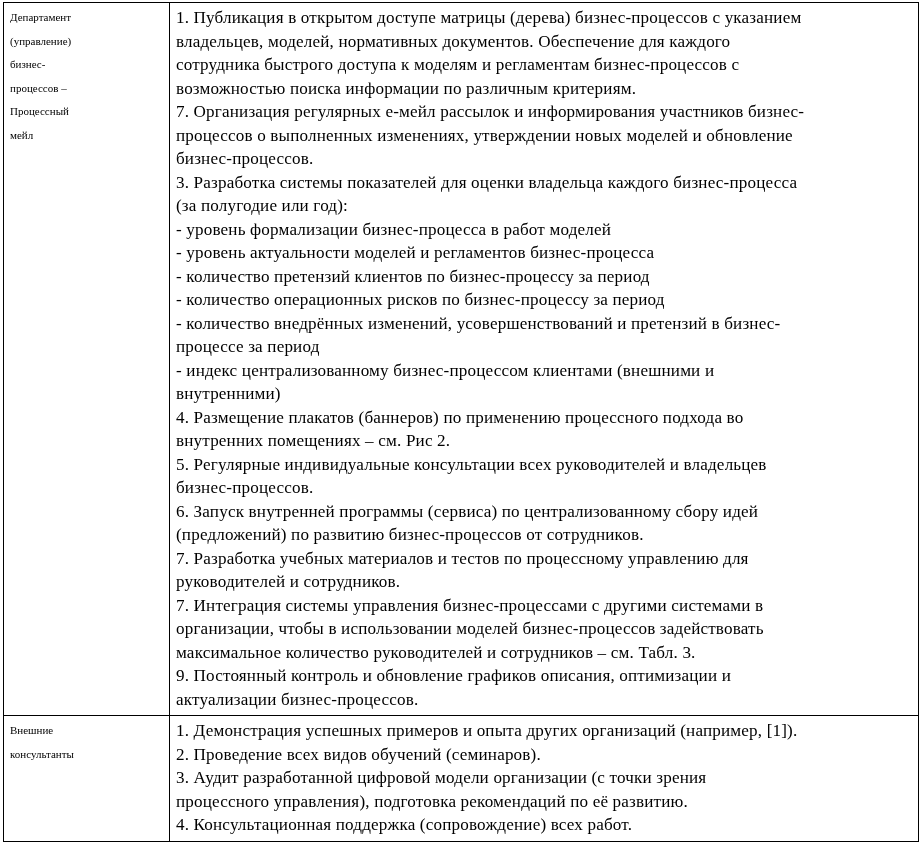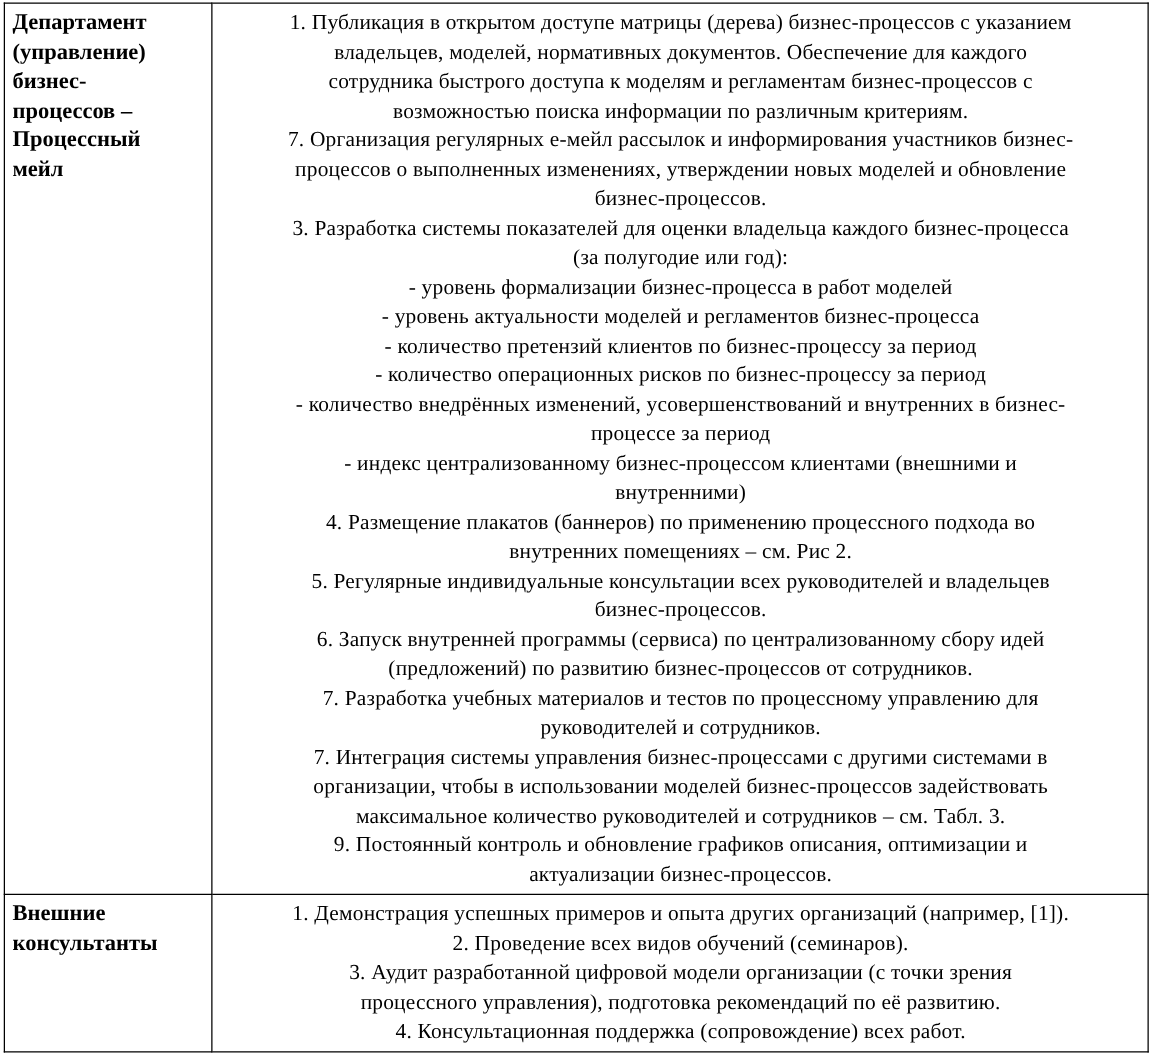--- a/index.html
+++ b/index.html
@@ -41,27 +41,26 @@
     width: 748px;
   }
   .cell-inner {
     padding: 3px 5px 4px 6px;
   }
   .line {
     font-size: 17.1px;
     line-height: 23.5px;
     white-space: pre-wrap;
     letter-spacing: 0.01em;
-    text-align: center;
+    text-align: left;
   }
   .role-line {
-    font-size: 18px;
+    font-size: 11px;
     line-height: 23.5px;
     white-space: pre-wrap;
-    font-weight: bold;
   }
 </style>
 </head>
 <body>
 
 <div class="page">
   <table class="doc-table">
     <tbody>
 
       <tr>
@@ -83,21 +82,21 @@
             <div class="line">возможностью поиска информации по различным критериям.</div>
             <div class="line">7. Организация регулярных е-мейл рассылок и информирования участников бизнес-</div>
             <div class="line">процессов о выполненных изменениях, утверждении новых моделей и обновление</div>
             <div class="line">бизнес-процессов.</div>
             <div class="line">3. Разработка системы показателей для оценки владельца каждого бизнес-процесса</div>
             <div class="line">(за полугодие или год):</div>
             <div class="line">- уровень формализации бизнес-процесса в работ моделей</div>
             <div class="line">- уровень актуальности моделей и регламентов бизнес-процесса</div>
             <div class="line">- количество претензий клиентов по бизнес-процессу за период</div>
             <div class="line">- количество операционных рисков по бизнес-процессу за период</div>
-            <div class="line">- количество внедрённых изменений, усовершенствований и внутренних в бизнес-</div>
+            <div class="line">- количество внедрённых изменений, усовершенствований и претензий в бизнес-</div>
             <div class="line">процессе за период</div>
             <div class="line">- индекс централизованному бизнес-процессом клиентами (внешними и</div>
             <div class="line">внутренними)</div>
             <div class="line">4. Размещение плакатов (баннеров) по применению процессного подхода во</div>
             <div class="line">внутренних помещениях – см. Рис 2.</div>
             <div class="line">5. Регулярные индивидуальные консультации всех руководителей и владельцев</div>
             <div class="line">бизнес-процессов.</div>
             <div class="line">6. Запуск внутренней программы (сервиса) по централизованному сбору идей</div>
             <div class="line">(предложений) по развитию бизнес-процессов от сотрудников.</div>
             <div class="line">7. Разработка учебных материалов и тестов по процессному управлению для</div>

